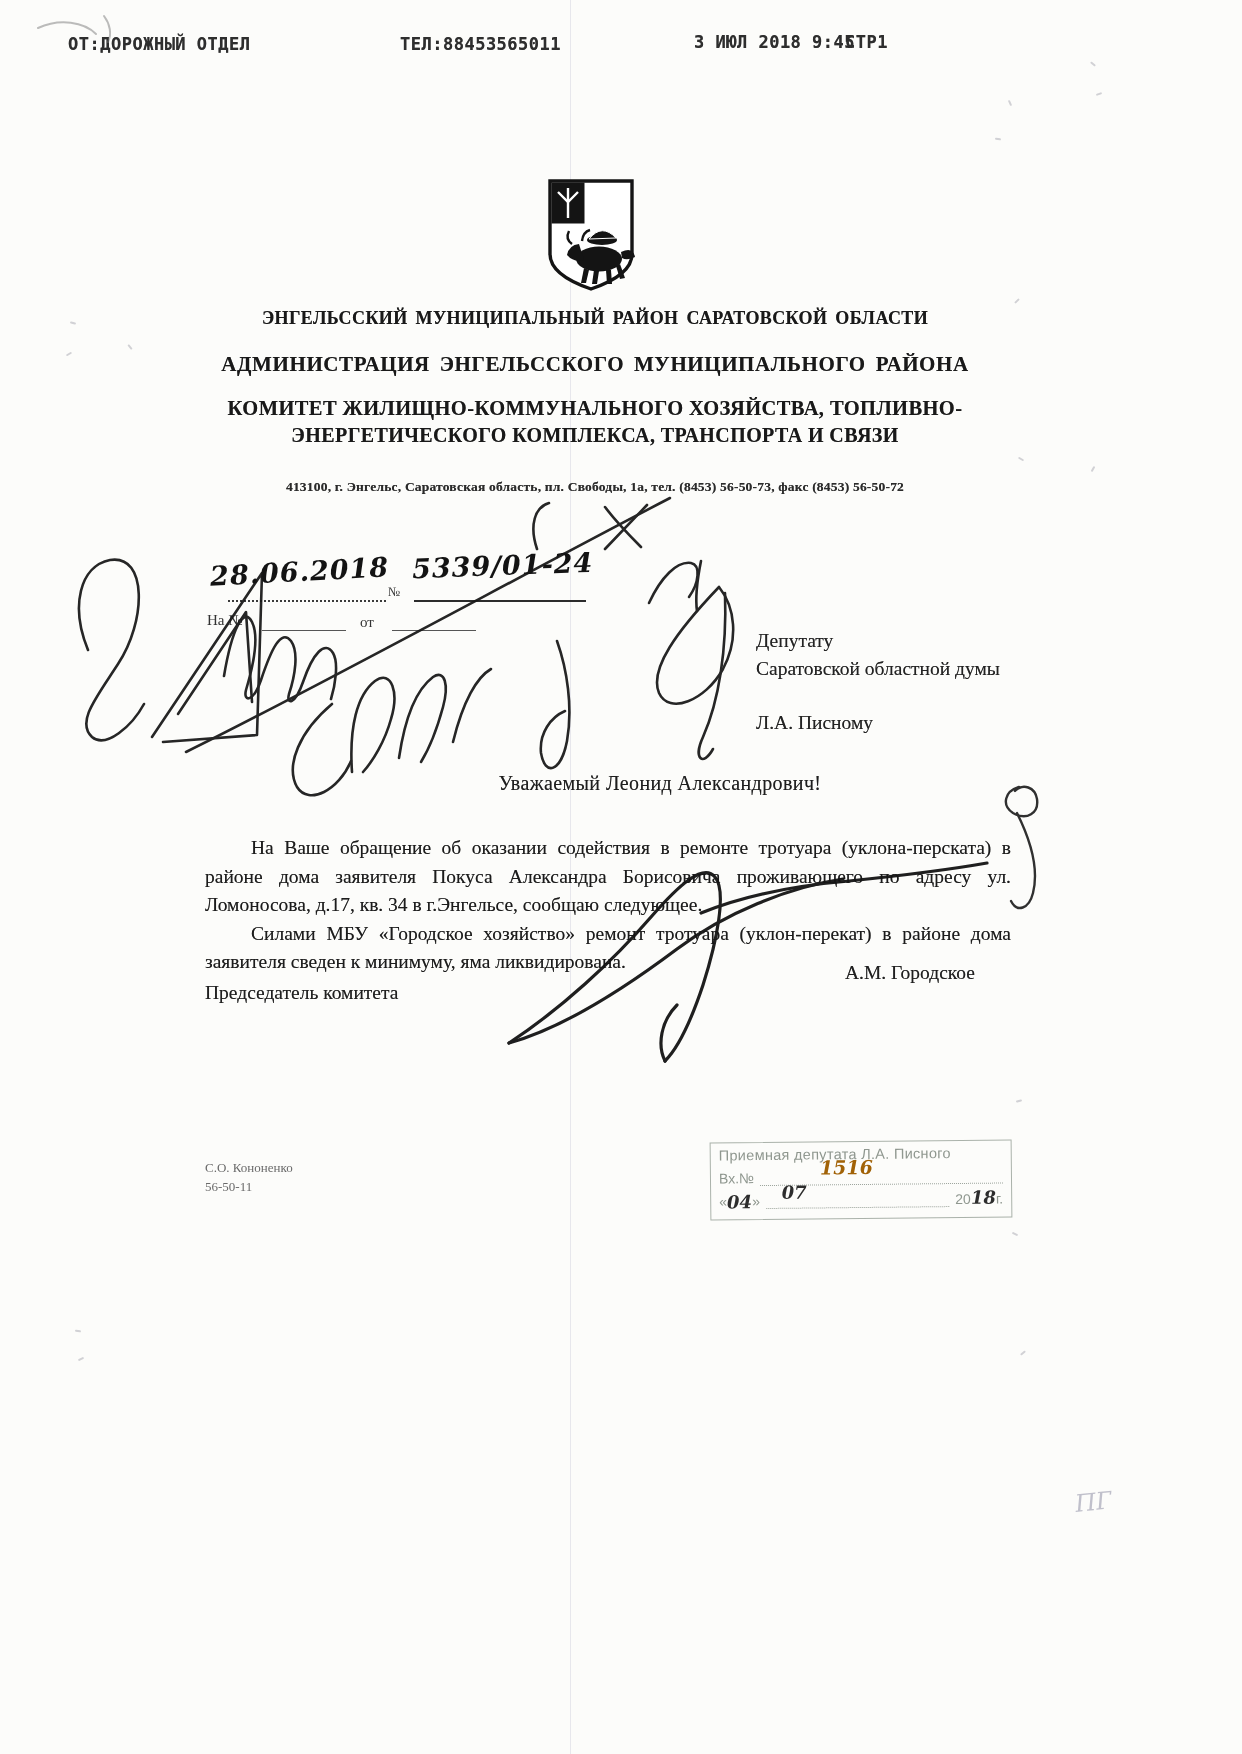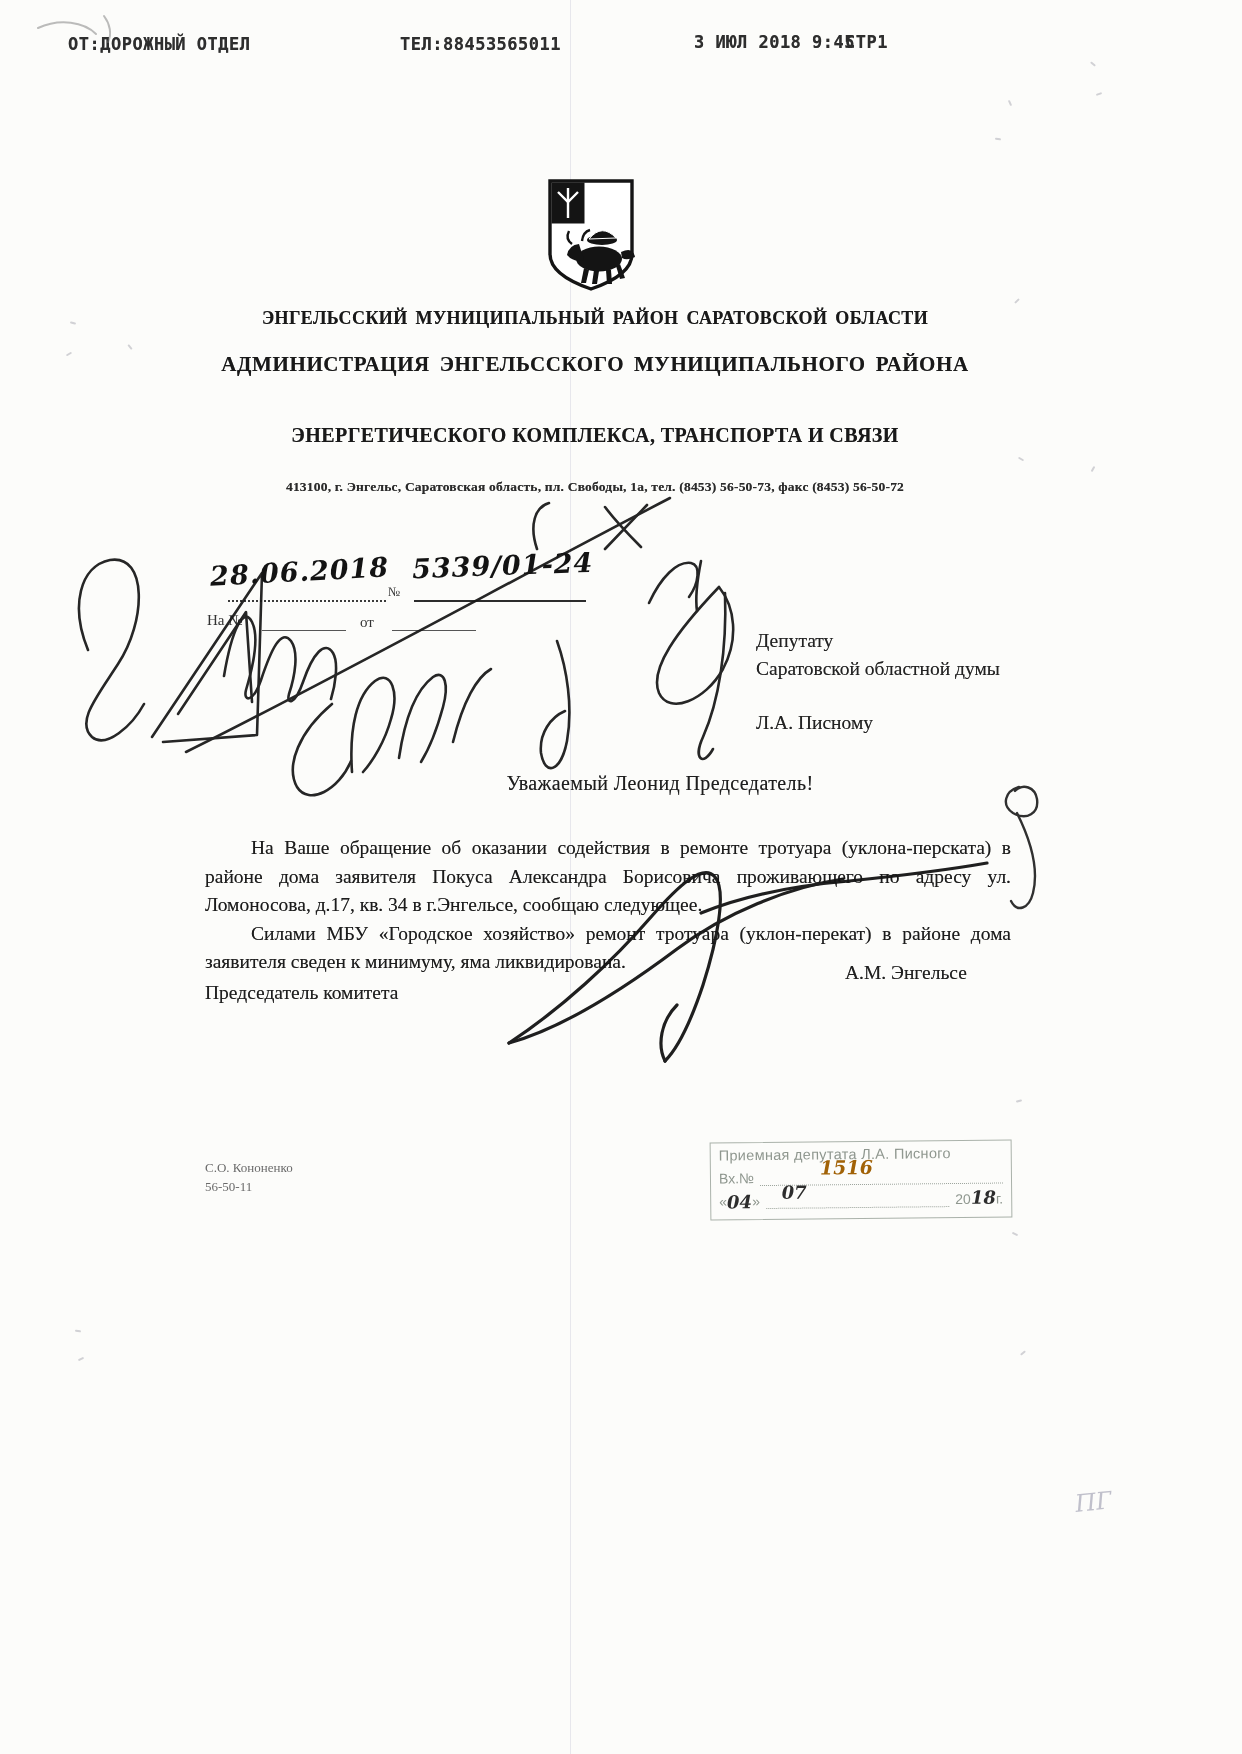--- a/index.html
+++ b/index.html
@@ -107,46 +107,47 @@
       <path d="M60,92 l1,14 l5,0 l-1,-14 z" fill="#141414"></path>
       <path d="M70,88 l4,13 l5,-1 l-5,-14 z" fill="#141414"></path>
       <path d="M75,74 q12,-6 14,5 q-8,4 -13,1 z" fill="#141414"></path>
       <ellipse cx="56" cy="62" rx="15" ry="5" fill="#141414"></ellipse>
       <path d="M43,61 q13,-16 27,-1 z" fill="#141414" stroke="#ffffff" stroke-width="1"></path>
     </g>
   </svg>
 
   <div class="lh lh1">ЭНГЕЛЬССКИЙ МУНИЦИПАЛЬНЫЙ РАЙОН  САРАТОВСКОЙ ОБЛАСТИ</div>
   <div class="lh lh2">АДМИНИСТРАЦИЯ  ЭНГЕЛЬССКОГО МУНИЦИПАЛЬНОГО  РАЙОНА</div>
+  <div class="lh lh3">КОМИТЕТ ЖИЛИЩНО-КОММУНАЛЬНОГО ХОЗЯЙСТВА, ТОПЛИВНО-</div>
   <div class="lh lh4">ЭНЕРГЕТИЧЕСКОГО КОМПЛЕКСА, ТРАНСПОРТА И СВЯЗИ</div>
   <div class="lh lhaddr">413100, г. Энгельс, Саратовская область, пл. Свободы, 1а,  тел. (8453)  56-50-73, факс (8453) 56-50-72</div>
 
   <span class="hw ref-date">28.06.2018</span>
   <span class="ref-no">№</span>
   <span class="hw ref-num">5339/01-24</span>
   <div class="uline dot" style="left:228px;top:600px;width:158px"></div>
   <div class="uline" style="left:414px;top:600px;width:172px"></div>
   <span class="navot" style="left:207px;top:612px;position:absolute">На №</span>
   <div class="uline thin" style="left:262px;top:630px;width:84px"></div>
   <span class="navot" style="left:360px;top:614px;position:absolute">от</span>
   <div class="uline thin" style="left:392px;top:630px;width:84px"></div>
 
   <div class="addr" style="top:630px">Депутату</div>
   <div class="addr" style="top:658px">Саратовской областной думы</div>
   <div class="addr" style="top:712px">Л.А. Писному</div>
 
-  <div class="salut">Уважаемый Леонид Председатель!</div>
+  <div class="salut">Уважаемый Леонид Александрович!</div>
 
   <div class="bodytxt">
     <p>На Ваше обращение об оказании содействия в ремонте тротуара (уклона-перската) в районе дома заявителя Покуса Александра Борисовича проживающего по адресу ул. Ломоносова, д.17, кв. 34  в г.Энгельсе, сообщаю следующее.</p>
     <p>Силами МБУ «Городское хозяйство» ремонт тротуара (уклон-перекат) в районе дома заявителя сведен к минимуму, яма ликвидирована.</p>
   </div>
 
   <div class="sig-pos">Председатель комитета</div>
-  <div class="sig-name">А.М. Энгельсе</div>
+  <div class="sig-name">А.М. Городское</div>
 
   <div class="exec">
     <div>С.О. Кононенко</div>
     <div>56-50-11</div>
   </div>
 
   <div class="stamp">
     <div class="t">Приемная депутата Л.А. Писного</div>
     <div class="r2">
       <span>Вх.№</span>

